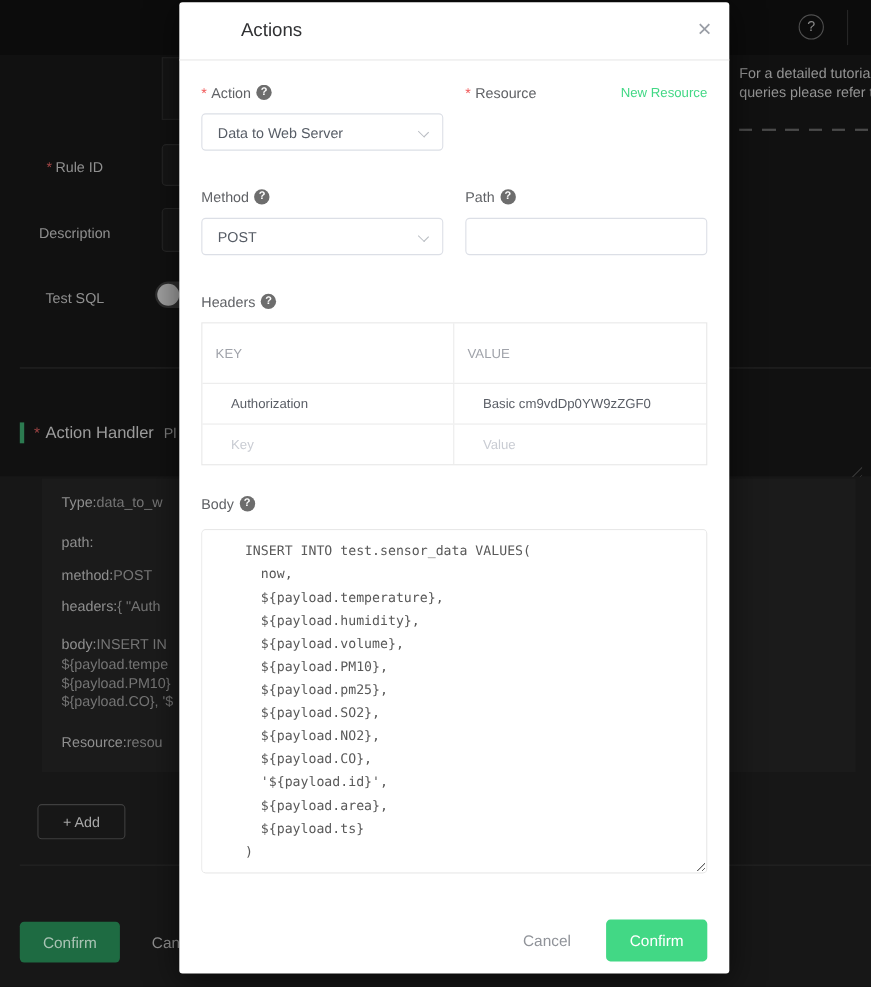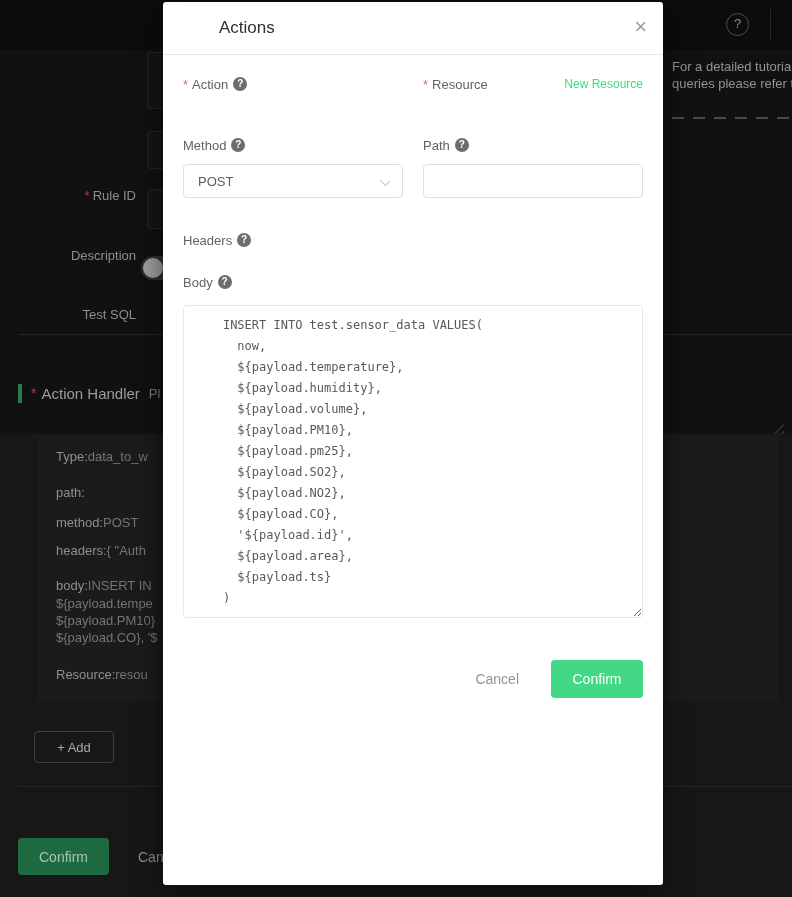--- a/index.html
+++ b/index.html
@@ -13,21 +13,21 @@
   .bg-header { position: absolute; left: 0; top: 0; width: 792px; height: 50px; background: #0c0c0c; }
   .help-circle {
     position: absolute; left: 726px; top: 13px; width: 23px; height: 23px;
     border: 1.5px solid #4f4f4f; border-radius: 50%; color: #8a8a8a;
     font-size: 13px; line-height: 20px; text-align: center; cursor: pointer;
   }
   .header-divider { position: absolute; left: 770px; top: 9px; width: 1px; height: 32px; background: #262626; }
   .bg-upper { position: absolute; left: 0; top: 50px; width: 792px; height: 383px; background: #111111; }
   .bg-lower { position: absolute; left: 0; top: 433px; width: 792px; height: 464px; background: #171717; }
   .bg-faint-box { position: absolute; left: 147px; top: 52px; width: 90px; height: 57px; border: 1px solid #232323; background: #151515; }
-  .bg-label { position: absolute; left: 0; width: 136px; text-align: right; font-size: 13px; color: #8f8f8f; white-space: nowrap; margin-top: 44px; }
+  .bg-label { position: absolute; left: 0; width: 136px; text-align: center; font-size: 13px; color: #8f8f8f; white-space: nowrap; }
   .bg-label .req { color: #a04545; margin-right: 3px; }
   .bg-input { position: absolute; left: 147px; width: 420px; background: #161616; border: 1px solid #262626; border-radius: 4px; }
   .bg-toggle { position: absolute; left: 141px; top: 256px; width: 70px; height: 24px; border-radius: 12px; background: #2f2f2f; cursor: pointer; }
   .bg-toggle .knob { position: absolute; left: 2px; top: 2px; width: 20px; height: 20px; border-radius: 50%; background: #a0a0a0; }
   .bg-divider { position: absolute; left: 18px; width: 774px; height: 1px; background: #262626; }
   .bg-section-title { position: absolute; left: 18px; top: 383px; height: 20px; display: flex; align-items: center; white-space: nowrap; }
   .accent-bar { width: 4px; height: 19px; margin-right: 9px; }
   .bg-section-title .req { color: #a04545; font-size: 14px; margin-right: 5px; }
   .bg-section-title .t { color: #9c9c9c; font-size: 15px; }
   .bg-section-title .suffix { color: #7d7d7d; font-size: 13px; margin-left: 9px; }
@@ -203,20 +203,24 @@
 
       <div class="grid2">
         <div>
           <div class="field-label-row">
             <span class="field-label">
               <span class="req">*</span>
               <span>Action</span>
               <span class="qicon">?</span>
             </span>
           </div>
+          <div class="select-box">
+            <span>Data to Web Server</span>
+            <span class="chevron"></span>
+          </div>
         </div>
         <div>
           <div class="field-label-row">
             <span class="field-label">
               <span class="req">*</span>
               <span>Resource</span>
             </span>
             <span class="link-green">New Resource</span>
           </div>
         </div>
@@ -244,20 +248,34 @@
           </div>
           <input class="text-input" value="" style="">
         </div>
       </div>
 
       <div class="field-label-row mt35" style="margin-bottom:0">
         <span class="field-label">
           <span>Headers</span>
           <span class="qicon">?</span>
         </span>
+      </div>
+      <div class="hdr-table">
+        <div class="hdr-row hdr-head">
+          <div class="hdr-cell">KEY</div>
+          <div class="hdr-cell">VALUE</div>
+        </div>
+        <div class="hdr-row">
+          <div class="hdr-cell"><input value="Authorization" style=""></div>
+          <div class="hdr-cell"><input value="Basic cm9vdDp0YW9zZGF0" style=""></div>
+        </div>
+        <div class="hdr-row">
+          <div class="hdr-cell"><input placeholder="Key" style=""></div>
+          <div class="hdr-cell"><input placeholder="Value" style=""></div>
+        </div>
       </div>
 
       <div class="field-label-row" style="margin-top:28px;margin-bottom:16px">
         <span class="field-label">
           <span>Body</span>
           <span class="qicon">?</span>
         </span>
       </div>
       <textarea class="body-textarea" spellcheck="false" style="">    INSERT INTO test.sensor_data VALUES(
       now,

